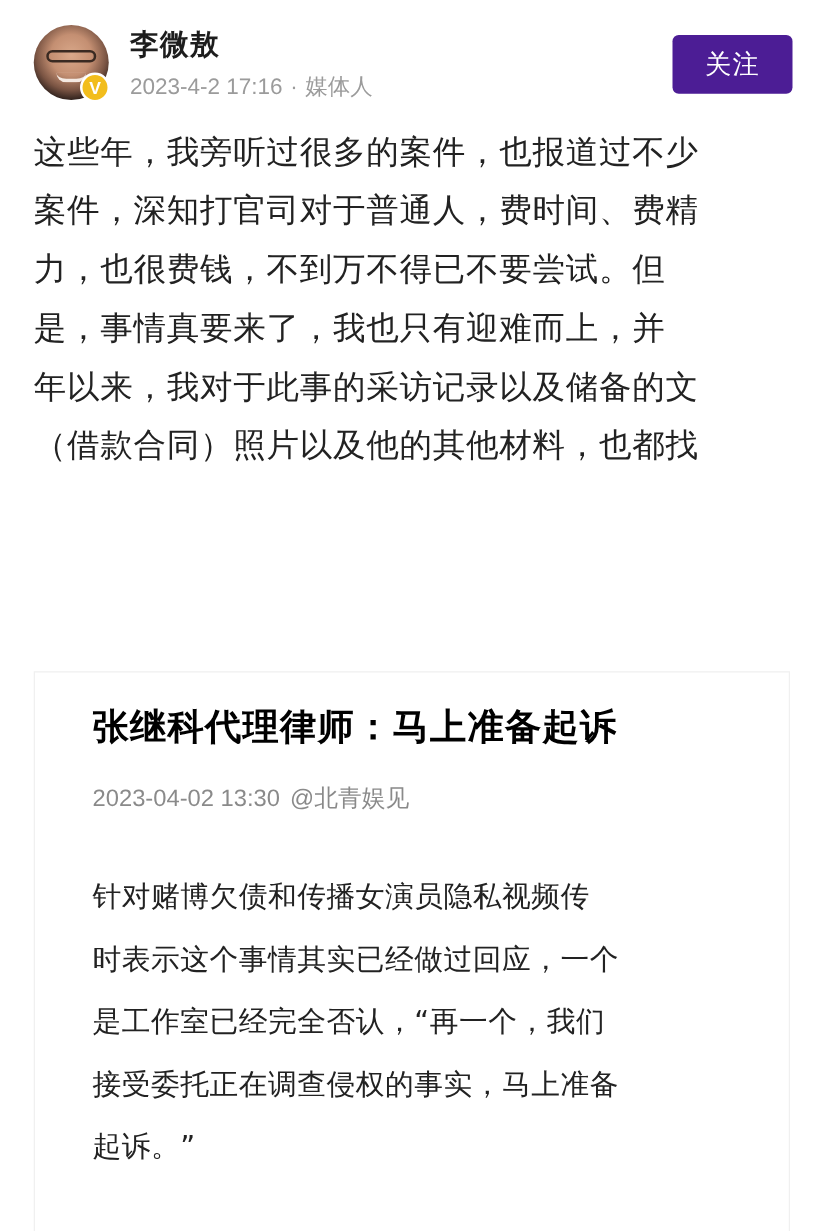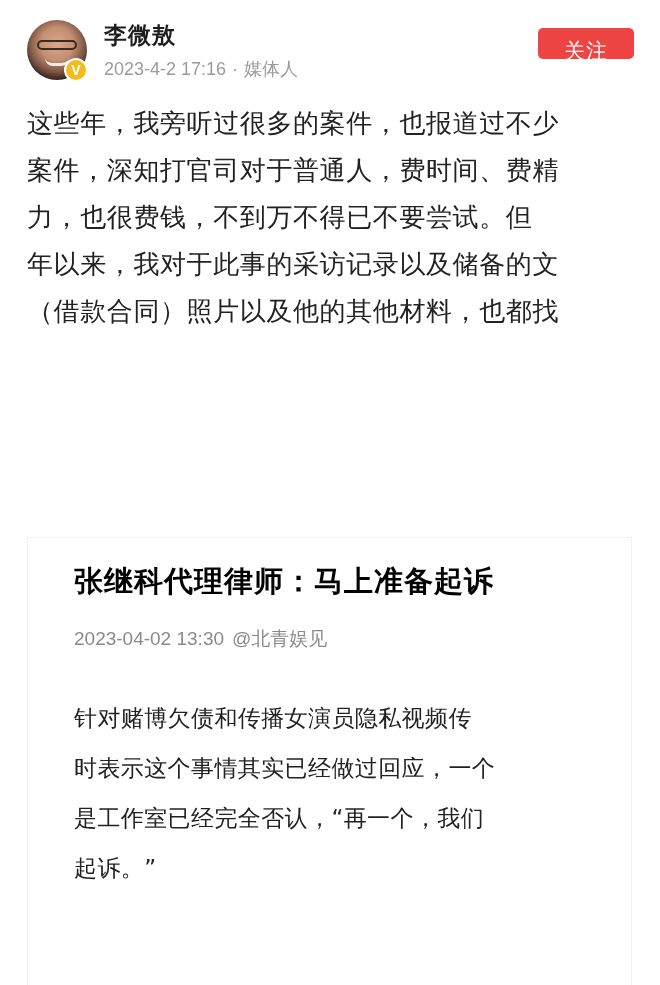--- a/index.html
+++ b/index.html
@@ -29,28 +29,28 @@
       position: absolute; left: 104px; top: 20px; font-size: 23px; font-weight: bold; color: #1d1d1d;
       letter-spacing: 1px;
       font-family: Liberation Mono, monospace;
     }
     .meta-line {
       position: absolute; left: 104px; top: 57px; font-size: 18px; color: #9b9b9b;
       font-family: "Liberation Sans", sans-serif; white-space: nowrap;
     }
     .meta-line .dot { margin: 0 6px; }
     .follow-button {
-      position: absolute; left: 538px; top: 28px; width: 96px; height: 31px;
-      background: #ef4444; color: #ffffff; border-radius: 5px;
+      position: absolute; left: 538px; top: 28px; width: 96px; height: 47px;
+      background: #4c1d95; color: #ffffff; border-radius: 5px;
       font-size: 21px; text-align: center; line-height: 47px; letter-spacing: 1px; cursor: pointer;
     }
 
     .post-body {
       position: absolute; left: 27px; top: 100px; width: 610px;
-      font-size: 26px; line-height: 47px; color: #222; letter-spacing: 0.6px;
+      font-size: 26px; line-height: 47px; color: #222; letter-spacing: 0.6px; font-family: Liberation Mono, monospace;
     }
     .post-body p { white-space: nowrap; }
 
     .embedded-card {
       position: absolute; left: 27px; top: 537px; width: 605px; height: 460px;
       border: 1px solid #f0f0f0; background: #fff;
     }
     .card-title {
       position: absolute; left: 46px; top: 24px; font-size: 29px; font-weight: bold; color: #000000;
       letter-spacing: 1px; white-space: nowrap;
@@ -79,28 +79,30 @@
   <div class="meta-line">
     <span>2023-4-2 17:16</span><span class="dot">·</span><span>媒体人</span>
   </div>
   <div class="follow-button">关注</div>
 </div>
 
 <div class="post-body">
   <p>这些年，我旁听过很多的案件，也报道过不少</p>
   <p>案件，深知打官司对于普通人，费时间、费精</p>
   <p>力，也很费钱，不到万不得已不要尝试。但</p>
+  <p>是，事情真要来了，我也只有迎难而上，并</p>
   <p>年以来，我对于此事的采访记录以及储备的文</p>
   <p>（借款合同）照片以及他的其他材料，也都找</p>
 </div>
 
 <div class="embedded-card">
   <div class="card-title">张继科代理律师：马上准备起诉</div>
   <div class="card-meta">
     <span>2023-04-02 13:30</span><span class="source">@北青娱见</span>
   </div>
   <div class="card-body">
     <p>针对赌博欠债和传播女演员隐私视频传</p>
     <p>时表示这个事情其实已经做过回应，一个</p>
     <p>是工作室已经完全否认，“再一个，我们</p>
+    <p>接受委托正在调查侵权的事实，马上准备</p>
     <p>起诉。”</p>
   </div>
 </div>
 
 </body></html>

